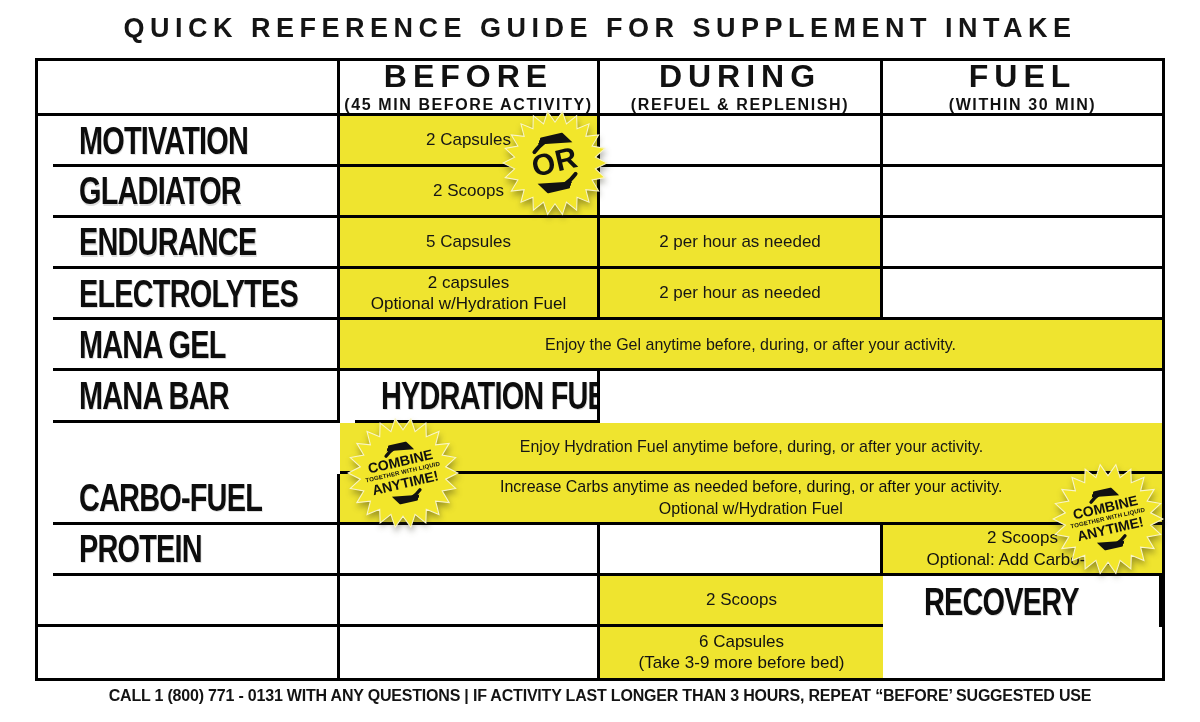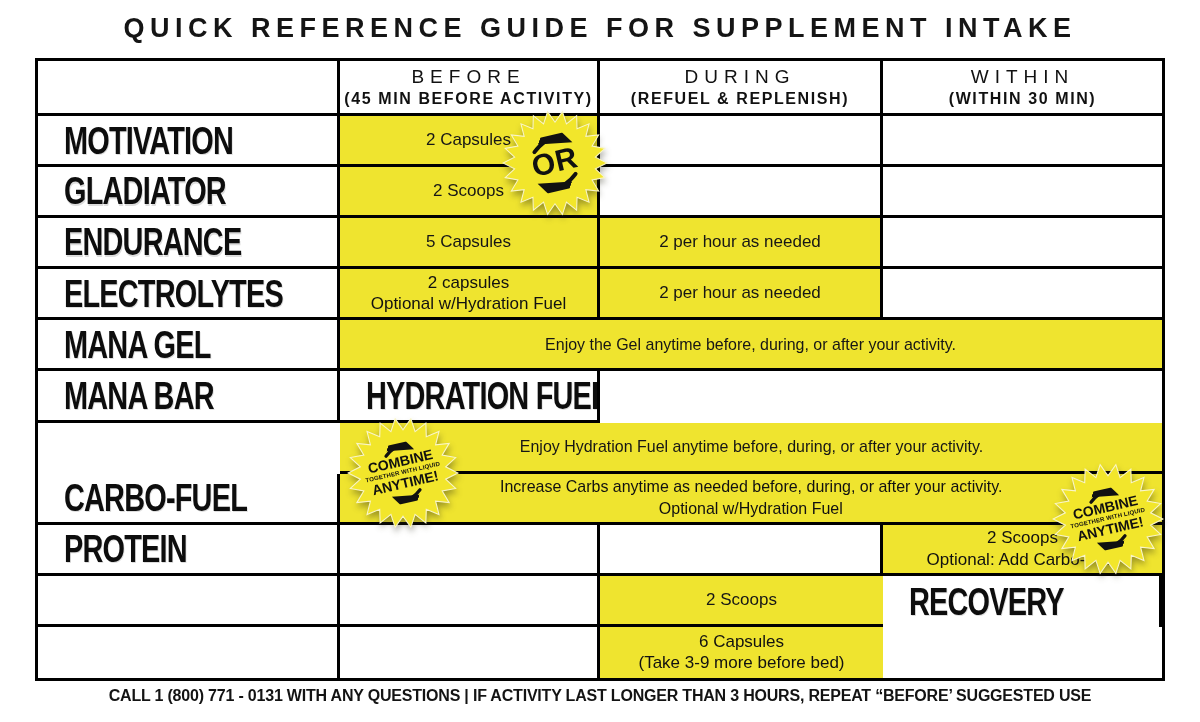--- a/index.html
+++ b/index.html
@@ -15,24 +15,24 @@
          grid-template-rows:55px repeat(11,1fr);}
 
   .c{border-right:3px solid #000;border-bottom:3px solid #000;box-sizing:border-box;
      display:flex;flex-direction:column;align-items:center;justify-content:center;
      text-align:center;overflow:hidden;}
   .lastcol{border-right:none;}
   .lastrow{border-bottom:none;}
   .hl{background:#efe42f;}
   .span2{grid-column:2 / 5;}
 
-  .h1{font-size:19px;font-weight:400;letter-spacing:6px;line-height:1;white-space:nowrap;}
+  .h1{font-size:32px;font-weight:700;letter-spacing:6px;line-height:1;white-space:nowrap;}
   .h2{font-size:16px;font-weight:700;letter-spacing:1.6px;margin-top:4px;white-space:nowrap;}
 
-  .lbl{align-items:flex-start;padding-left:26px;}
+  .lbl{align-items:flex-start;padding-left:26px;margin-left:15px;}
   .lbl span{font-size:37px;font-weight:800;line-height:1;white-space:nowrap;
             transform:scale(0.78,1.04);transform-origin:left center;
             letter-spacing:-1px;color:#0d0d0d;text-shadow:1px 1px 0 rgba(120,120,120,0.25);}
 
   .t{font-size:17px;line-height:1.28;color:#161616;}
   .cond{display:inline-block;transform:scaleX(0.94);transform-origin:center;white-space:nowrap;}
   .t2{font-size:17px;line-height:1.28;}
 
   .footer{position:absolute;left:0;top:687px;width:100%;text-align:center;
           font-size:16px;font-weight:700;letter-spacing:-0.2px;color:#131313;white-space:nowrap;}
@@ -68,21 +68,21 @@
     <div class="c"></div>
     <div class="c">
       <div class="h1">BEFORE</div>
       <div class="h2">(45 MIN BEFORE ACTIVITY)</div>
     </div>
     <div class="c">
       <div class="h1">DURING</div>
       <div class="h2">(REFUEL &amp; REPLENISH)</div>
     </div>
     <div class="c lastcol">
-      <div class="h1">WITHIN</div>
+      <div class="h1">FUEL</div>
       <div class="h2">(WITHIN 30 MIN)</div>
     </div>
 
     <div class="c lbl">
         <span>MOTIVATION</span>
       </div>
     <div class="c hl">
         <span class="t">2 Capsules</span>
       </div>
     <div class="c"></div>

